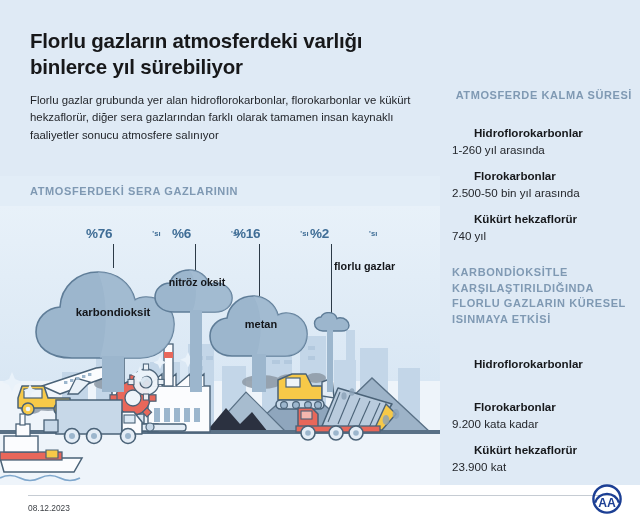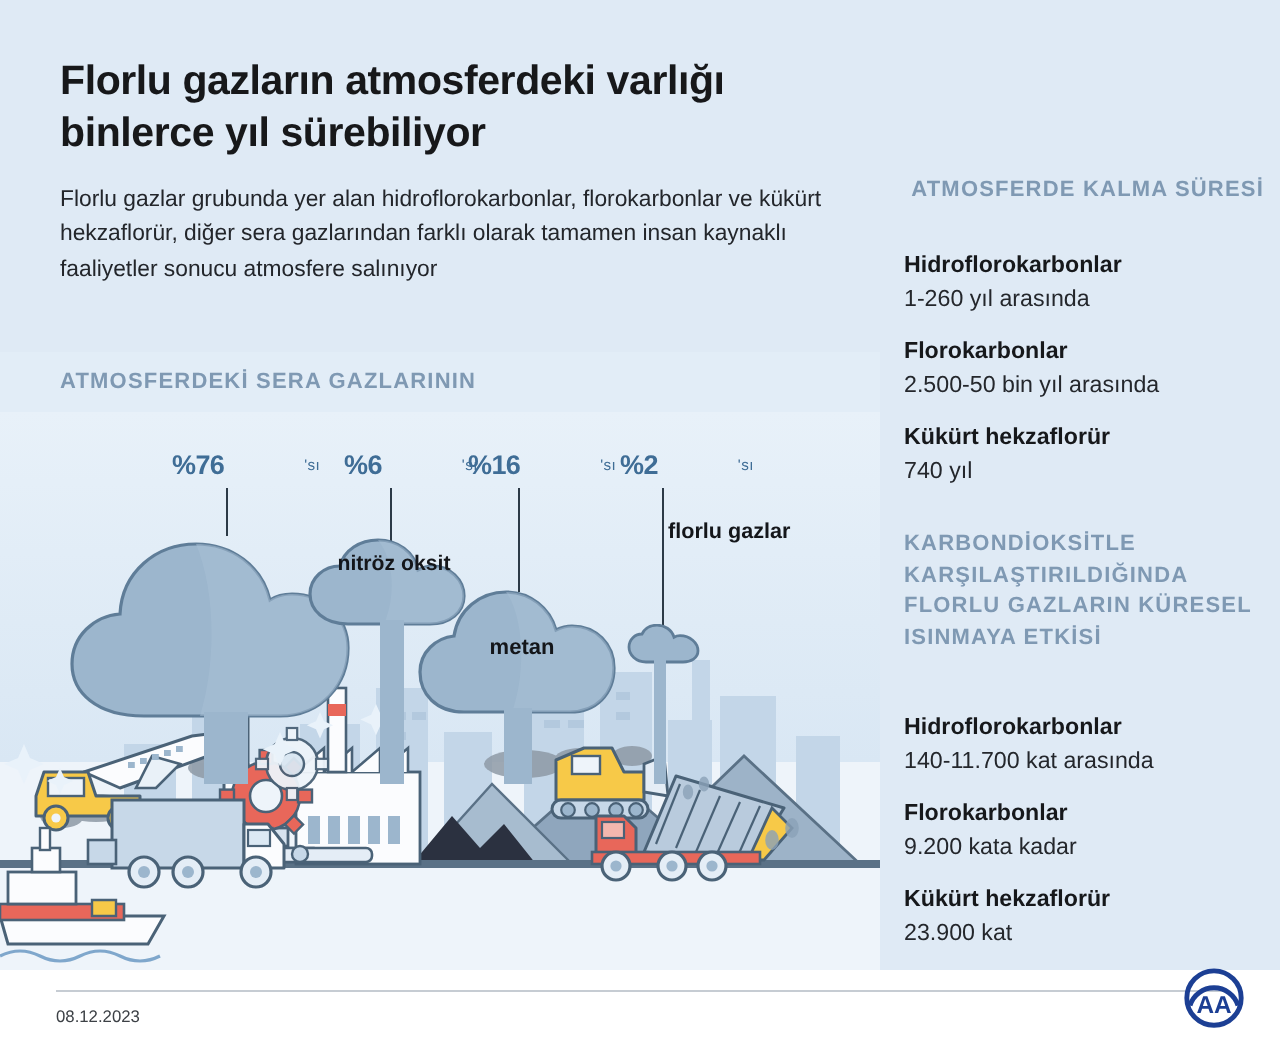--- a/index.html
+++ b/index.html
@@ -30,28 +30,28 @@
 
   
   .sec-label{position:absolute;font-size:11px;font-weight:bold;letter-spacing:.6px;
              color:#7f99b3;line-height:1.42;text-transform:uppercase;}
   #chart-sec-label{left:30px;top:184px;}
   #panel-label-1{left:452px;top:88px;width:180px;text-align:right;}
   #panel-label-2{left:452px;top:265px;width:180px;}
 
   
   .p-item{position:absolute;left:452px;width:186px;}
-  .p-term{font-size:11.6px;font-weight:bold;color:#16181b;line-height:1.5;}
+  .p-term{font-size:11.6px;font-weight:bold;color:#16181b;line-height:1.5;margin-left:22px;}
   .p-val{font-size:11.6px;color:#24272c;line-height:1.5;}
 
   
   #chart{position:absolute;left:0;top:206px;width:440px;height:180px;}
   .pct{position:absolute;color:#3f6d96;white-space:nowrap;}
   .pct .big{font-size:13.5px;font-weight:bold;letter-spacing:-.3px;}
-  .pct .sfx{font-size:7.6px;font-weight:normal;letter-spacing:.2px;vertical-align:2px;padding-left:40px;}
+  .pct .sfx{font-size:7.6px;font-weight:bold;letter-spacing:.2px;vertical-align:2px;padding-left:40px;}
   .stem{position:absolute;width:1.3px;background:#2c3a47;}
   .cloud-label{position:absolute;font-weight:bold;color:#14161a;text-align:center;
                white-space:nowrap;line-height:1.18;}
 
   
   .foot-rule{position:absolute;left:28px;top:495px;width:584px;height:1px;background:#c6ccd3;}
   .foot-date{position:absolute;left:28px;top:503px;font-size:8.4px;color:#3d4146;}
   .foot-src{position:absolute;left:87px;top:503px;font-size:8.4px;color:#3d4146;}
   .aa-logo{position:absolute;left:588px;top:484px;width:38px;height:30px;}
 </style>
@@ -291,20 +291,21 @@
       <span class="big">%76</span><span class="sfx">'sı</span>
     </div>
     <div class="stem" style="left:113px;top:38px;height:24px;"></div>
     <svg width="170" height="110" viewBox="0 0 170 110" style="position:absolute;left:28px;top:56px;">
       <path d="M44 96 C20 96 8 84 8 70 C8 56 19 46 32 45 C33 24 50 10 70 10
                C88 10 103 21 107 38 C110 36 114 35 118 35 C134 35 146 47 146 62
                C146 80 133 96 112 96 Z" fill="#9cb6cd" stroke="#5f7d98" stroke-width="1.6"></path>
       <path d="M70 10 C88 10 103 21 107 38 C110 36 114 35 118 35 C134 35 146 47 146 62
                C146 80 133 96 112 96 L72 96 C80 70 80 34 70 10 Z" fill="#a8c0d5" opacity=".55"></path>
     </svg>
+    <div class="cloud-label" style="left:34px;top:100px;width:158px;font-size:11.4px;">karbondioksit</div>
     <rect></rect>
     <div style="position:absolute;left:102px;top:150px;width:22px;height:36px;background:#9cb6cd;"></div>
 
     
     <div class="pct" style="left:172px;top:18px;text-align:center;">
       <span class="big">%6</span><span class="sfx">'sı</span>
     </div>
     <div class="stem" style="left:195px;top:38px;height:28px;"></div>
     <svg width="90" height="50" viewBox="0 0 90 50" style="position:absolute;left:152px;top:62px;">
       <path d="M22 44 C10 44 3 37 3 29 C3 21 10 15 18 15 C20 7 28 2 37 2
@@ -364,21 +365,20 @@
   </div>
   <div class="p-item" style="top:210px;">
     <div class="p-term">Kükürt hekzaflorür</div>
     <div class="p-val">740 yıl</div>
   </div>
 
   <div class="sec-label" id="panel-label-2">KARBONDİOKSİTLE KARŞILAŞTIRILDIĞINDA FLORLU GAZLARIN KÜRESEL ISINMAYA ETKİSİ</div>
 
   <div class="p-item" style="top:355px;">
     <div class="p-term">Hidroflorokarbonlar</div>
-    <div class="p-val">140-11.700 kat arasında</div>
   </div>
   <div class="p-item" style="top:398px;">
     <div class="p-term">Florokarbonlar</div>
     <div class="p-val">9.200 kata kadar</div>
   </div>
   <div class="p-item" style="top:441px;">
     <div class="p-term">Kükürt hekzaflorür</div>
     <div class="p-val">23.900 kat</div>
   </div>
 

